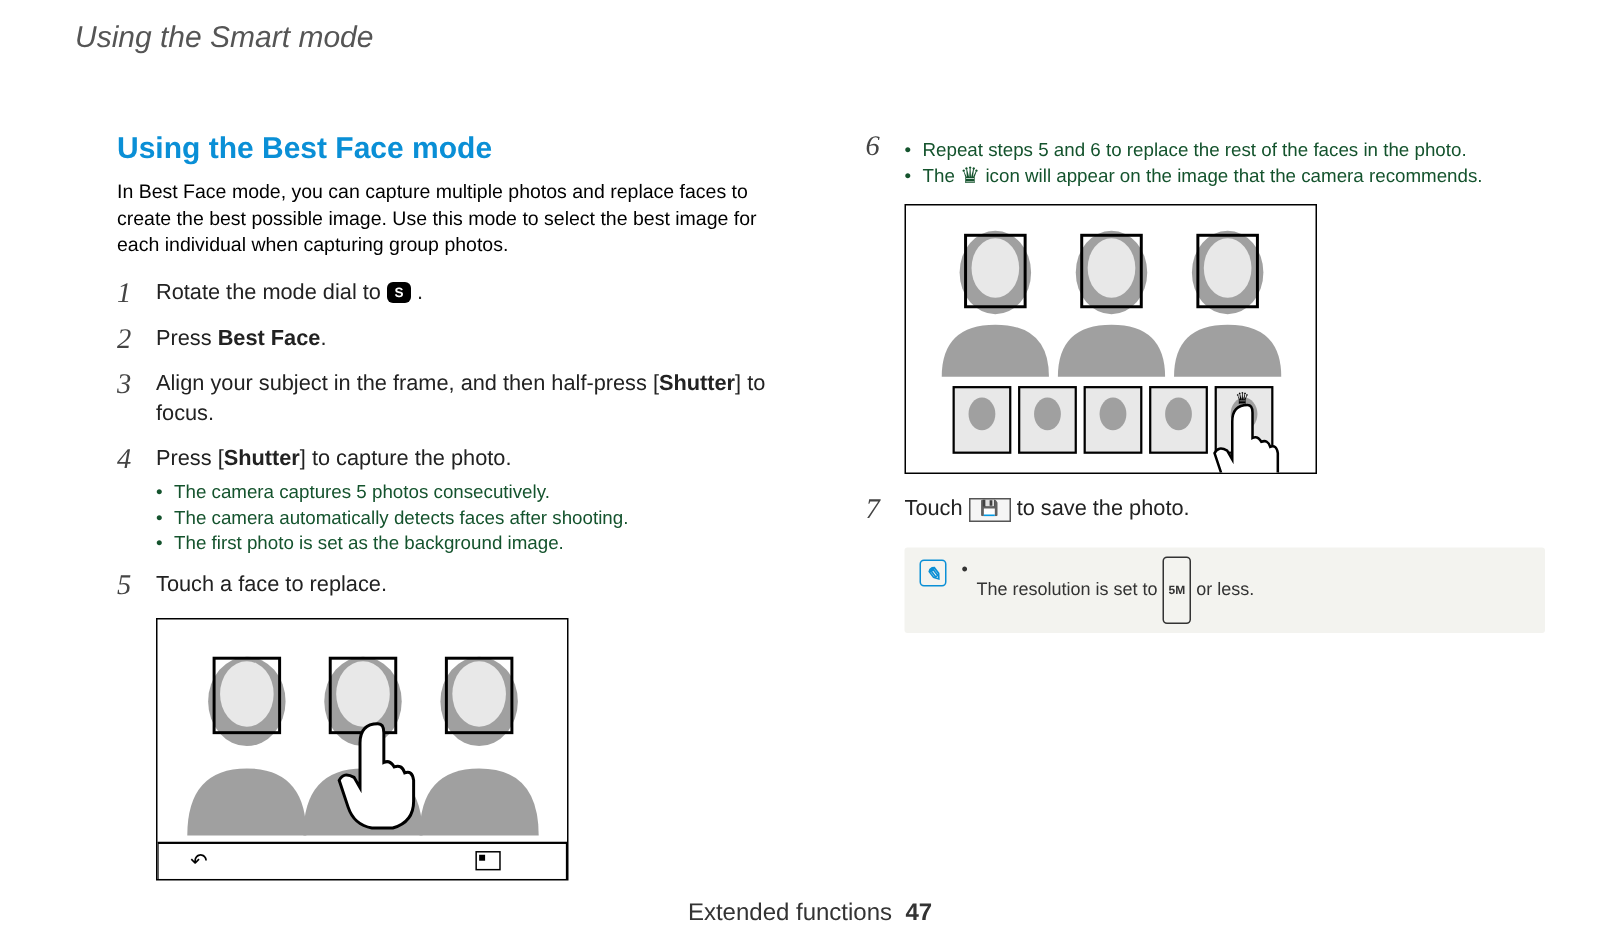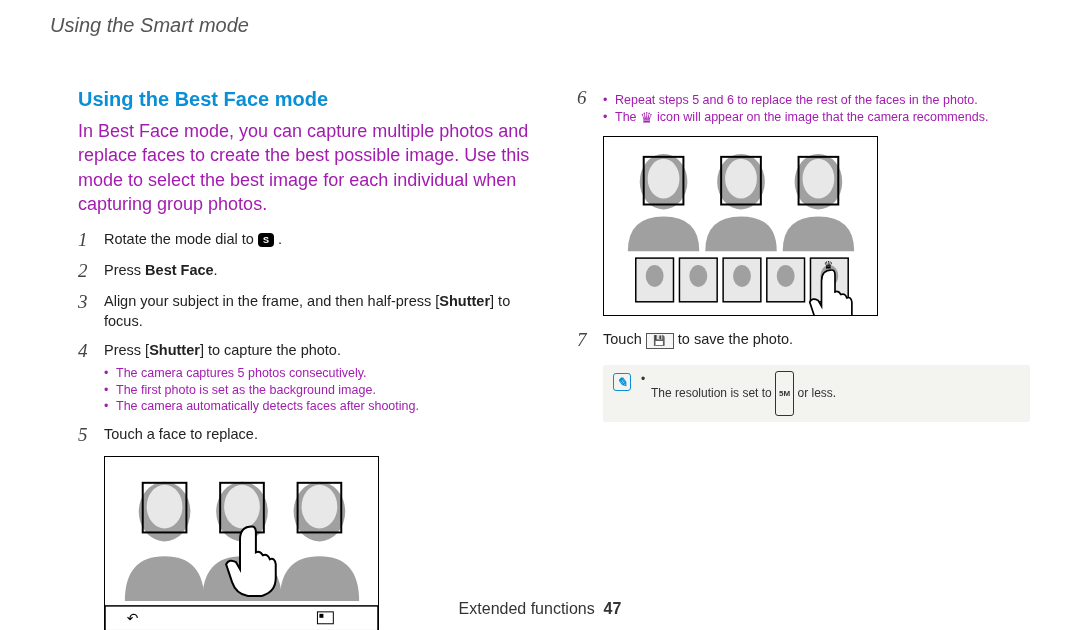--- a/index.html
+++ b/index.html
@@ -27,23 +27,23 @@
     margin-left: 28px;
   }
   .col { flex: 1; }
   h2.section-title {
     color: #0a8fd6;
     font-size: 20px;
     font-weight: 700;
     margin-bottom: 8px;
   }
   p.intro {
-    font-size: 18px;
+    font-size: 13px;
     line-height: 1.35;
-    color: #a21caf;
+    color: #000000;
     margin-bottom: 14px;
   }
   ol.steps {
     list-style: none;
     padding: 0;
     margin: 0;
   }
   ol.steps > li {
     display: flex;
     margin-bottom: 10px;
@@ -60,21 +60,21 @@
     line-height: 1.1;
   }
   .step-body { flex: 1; }
   ul.sub {
     list-style: none;
     padding-left: 0;
     margin-top: 4px;
   }
   ul.sub li {
     font-size: 12.5px;
-    color: #a21caf;
+    color: #14532d;
     line-height: 1.35;
     padding-left: 12px;
     position: relative;
   }
   ul.sub li::before {
     content: "•";
     position: absolute;
     left: 0;
     top: 0;
   }
@@ -207,22 +207,22 @@
         <span class="step-body">
           <span>Align your subject in the frame, and then half-press [</span><b>Shutter</b><span>] to focus.</span>
         </span>
       </li>
       <li>
         <span class="step-num">4</span>
         <span class="step-body">
           <span>Press [</span><b>Shutter</b><span>] to capture the photo.</span>
           <ul class="sub">
             <li>The camera captures 5 photos consecutively.</li>
+            <li>The camera automatically detects faces after shooting.</li>
             <li>The first photo is set as the background image.</li>
-            <li>The camera automatically detects faces after shooting.</li>
           </ul>
         </span>
       </li>
       <li>
         <span class="step-num">5</span>
         <span class="step-body">Touch a face to replace.</span>
       </li>
     </ol>
 
     <div class="screenshot">

